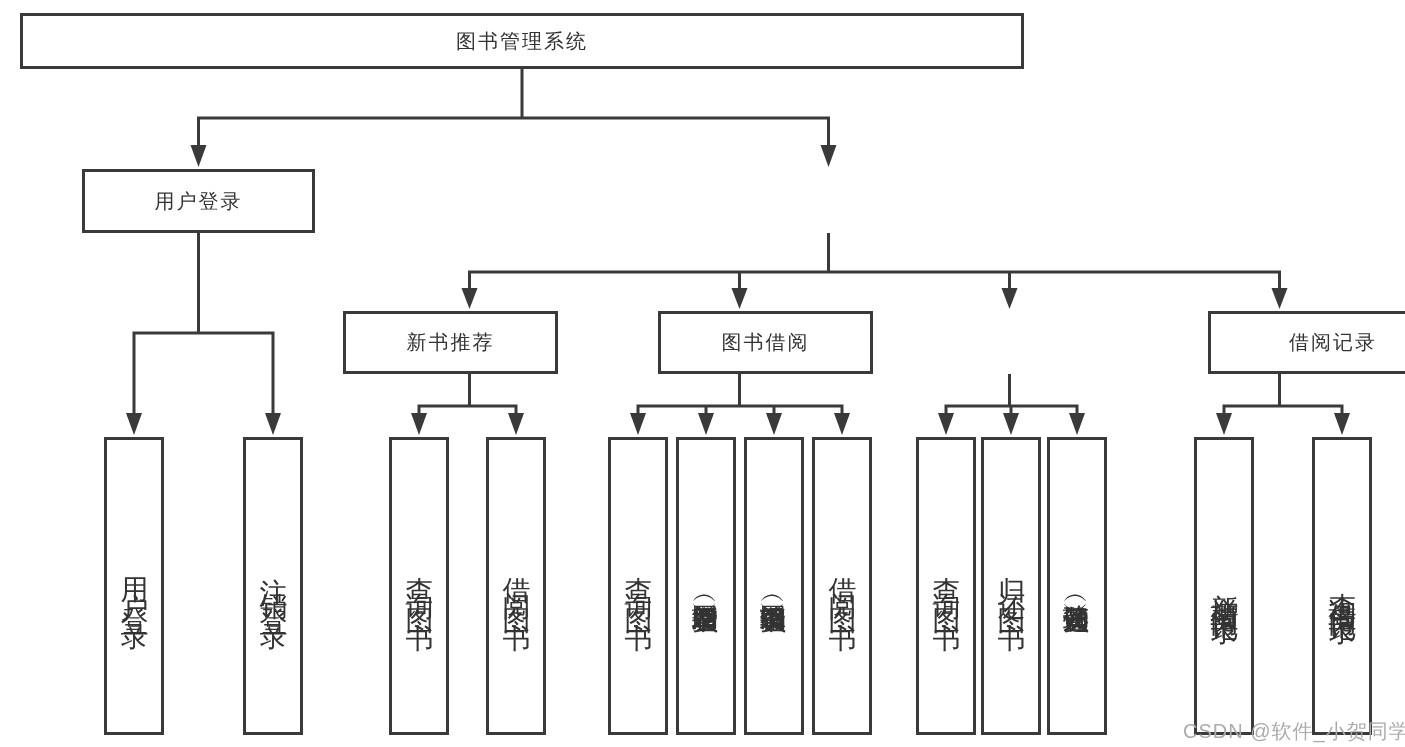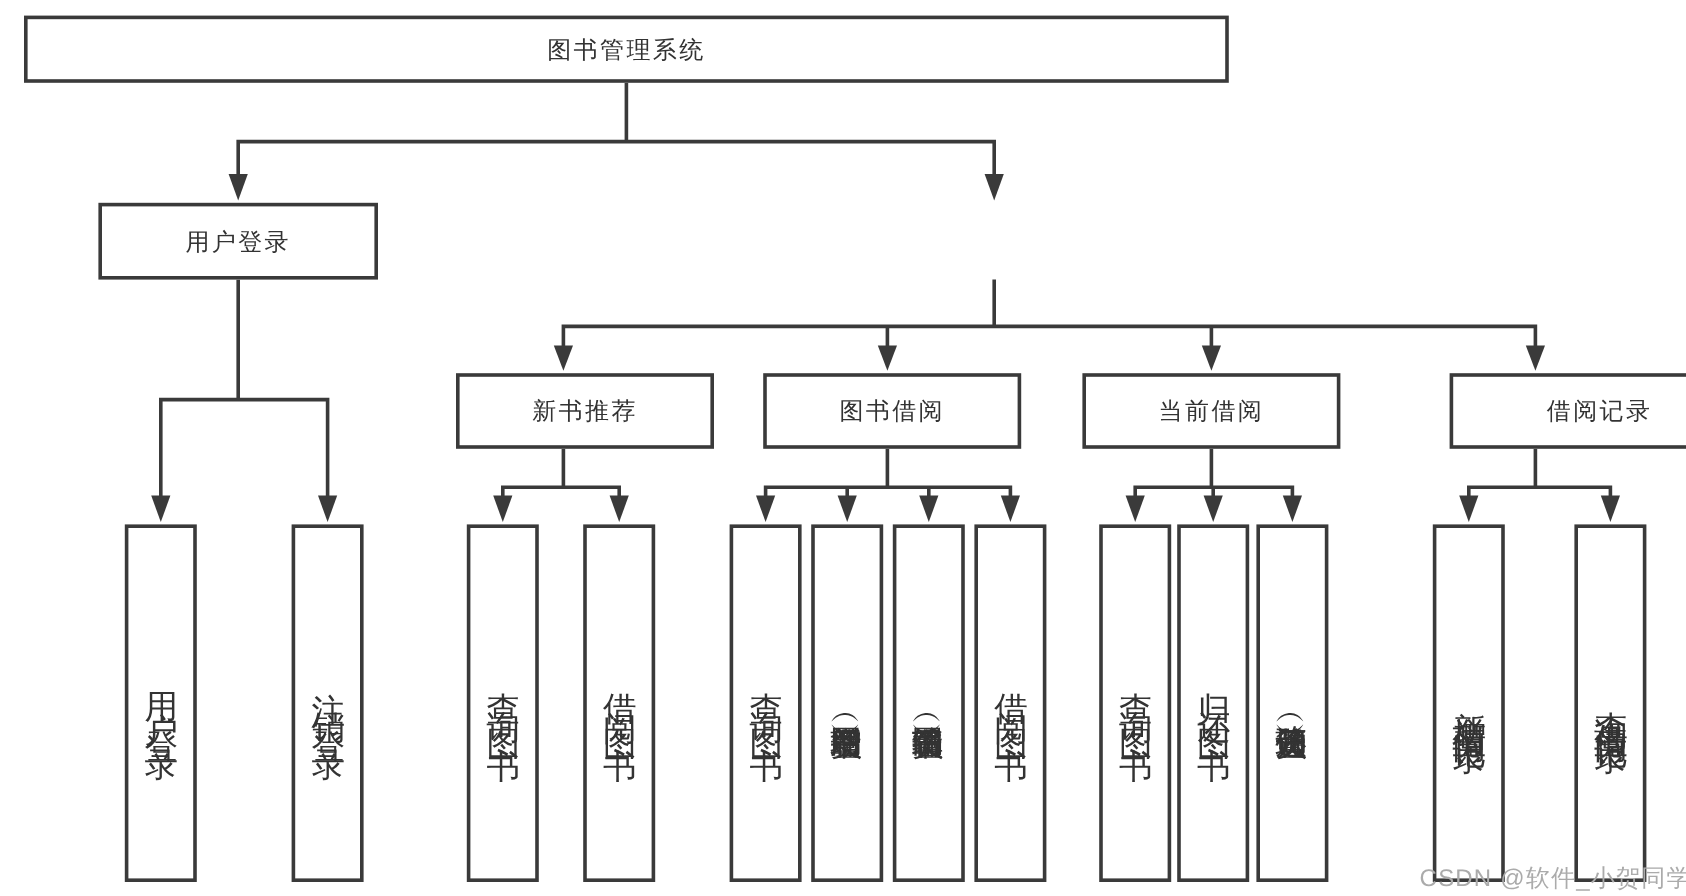--- a/index.html
+++ b/index.html
@@ -32,22 +32,22 @@
     justify-content: center;
     font-size: 20px;
     letter-spacing: 2px;
     z-index: 2;
     color: #333333;
   }
   .root  { left: 20px;  top: 13px;  width: 1004px; height: 56px; }
   .lvl2a { left: 82px;  top: 169px; width: 233px;  height: 64px; }
   .lvl2b { left: 713px; top: 169px; width: 233px;  height: 64px; }
   .lvl3  { top: 311px; width: 215px; height: 63px; }
-  .l3-1 { left: 380px; }
-  .l3-2 { left: 636px; }
+  .l3-1 { left: 343px; }
+  .l3-2 { left: 658px; }
   .l3-3 { left: 902px; }
   .l3-4 { left: 1208px; padding-left: 35px; }
   .leaf {
     position: absolute;
     box-sizing: border-box;
     top: 437px;
     width: 60px;
     height: 298px;
     border: 3px solid #3a3a3a;
     background: #ffffff;
@@ -135,23 +135,20 @@
   <div class="node lvl2a">
     <span>用户登录</span>
   </div>
 
   <div class="node lvl3 l3-1">
     <span>新书推荐</span>
   </div>
   <div class="node lvl3 l3-2">
     <span>图书借阅</span>
   </div>
-  <div class="node lvl3 l3-3">
-    <span>当前借阅</span>
-  </div>
   <div class="node lvl3 l3-4">
     <span>借阅记录</span>
   </div>
 
   <div class="leaf" style="left:104px">
     <span class="vtext sp-wide">用户登录</span>
   </div>
   <div class="leaf" style="left:243px">
     <span class="vtext sp-wide">注销登录</span>
   </div>

